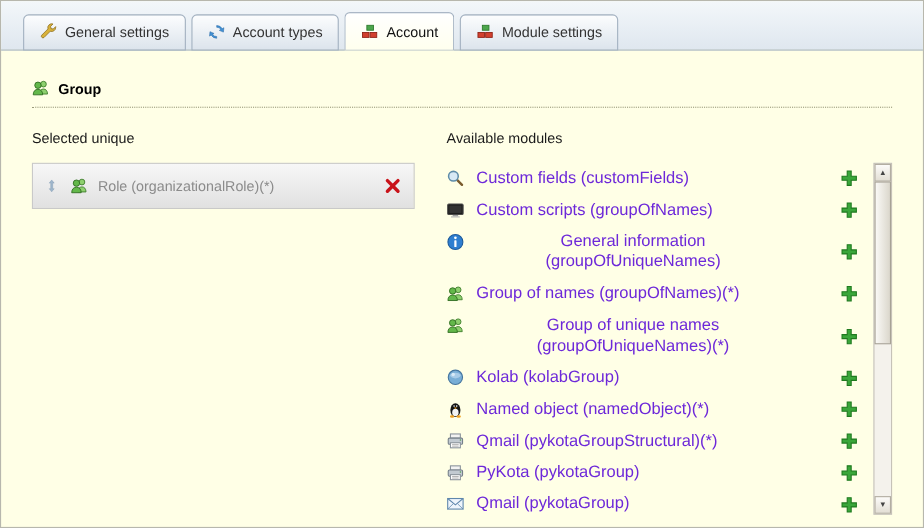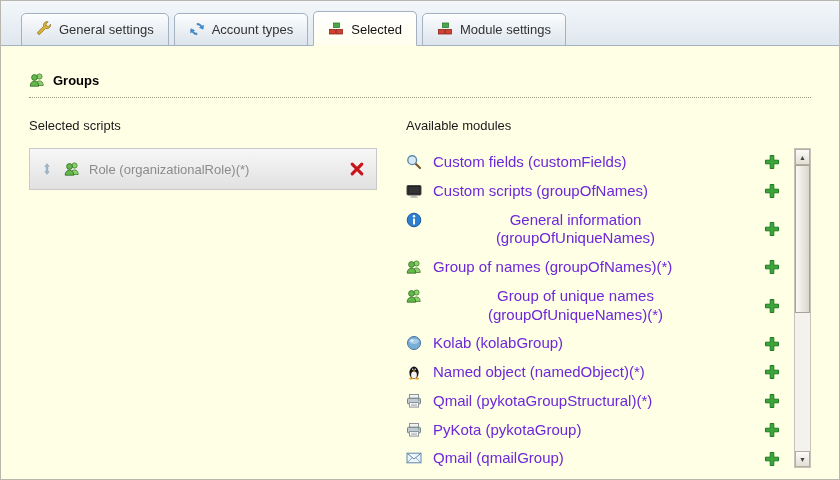--- a/index.html
+++ b/index.html
@@ -149,47 +149,47 @@
           </svg>
         </span>
       <span>Account types</span>
     </div>
     <div class="tab active">
       <span>
           <svg class="i16">
             <use href="#sym-blocks"></use>
           </svg>
         </span>
-      <span>Selected</span>
+      <span>Account</span>
     </div>
     <div class="tab">
       <span>
           <svg class="i16">
             <use href="#sym-blocks"></use>
           </svg>
         </span>
       <span>Module settings</span>
     </div>
   </div>
 
   <div class="content">
 
     <div class="section-title">
       <span>
           <svg class="i16">
             <use href="#sym-group"></use>
           </svg>
         </span>
-      <span>Groups</span>
+      <span>Group</span>
     </div>
 
     <div class="columns">
 
       <div class="col-left">
-        <div class="col-head">Selected scripts</div>
+        <div class="col-head">Selected unique</div>
         <div class="selected-row">
           <span class="drag">
               <svg class="i12" viewBox="0 0 16 16">
                 <use href="#sym-drag"></use>
               </svg>
             </span>
           <span class="sel-gicon">
               <svg class="i16">
                 <use href="#sym-group"></use>
               </svg>
@@ -333,21 +333,21 @@
                   </svg>
                 </span>
             </div>
 
             <div class="avail-row">
               <span class="micon">
                   <svg class="i16">
                     <use href="#sym-mail"></use>
                   </svg>
                 </span>
-              <span class="mlabel">Qmail (qmailGroup)</span>
+              <span class="mlabel">Qmail (pykotaGroup)</span>
               <span class="add-btn">
                   <svg class="i16">
                     <use href="#sym-plus"></use>
                   </svg>
                 </span>
             </div>
 
           </div>
 
           <div class="sb">

